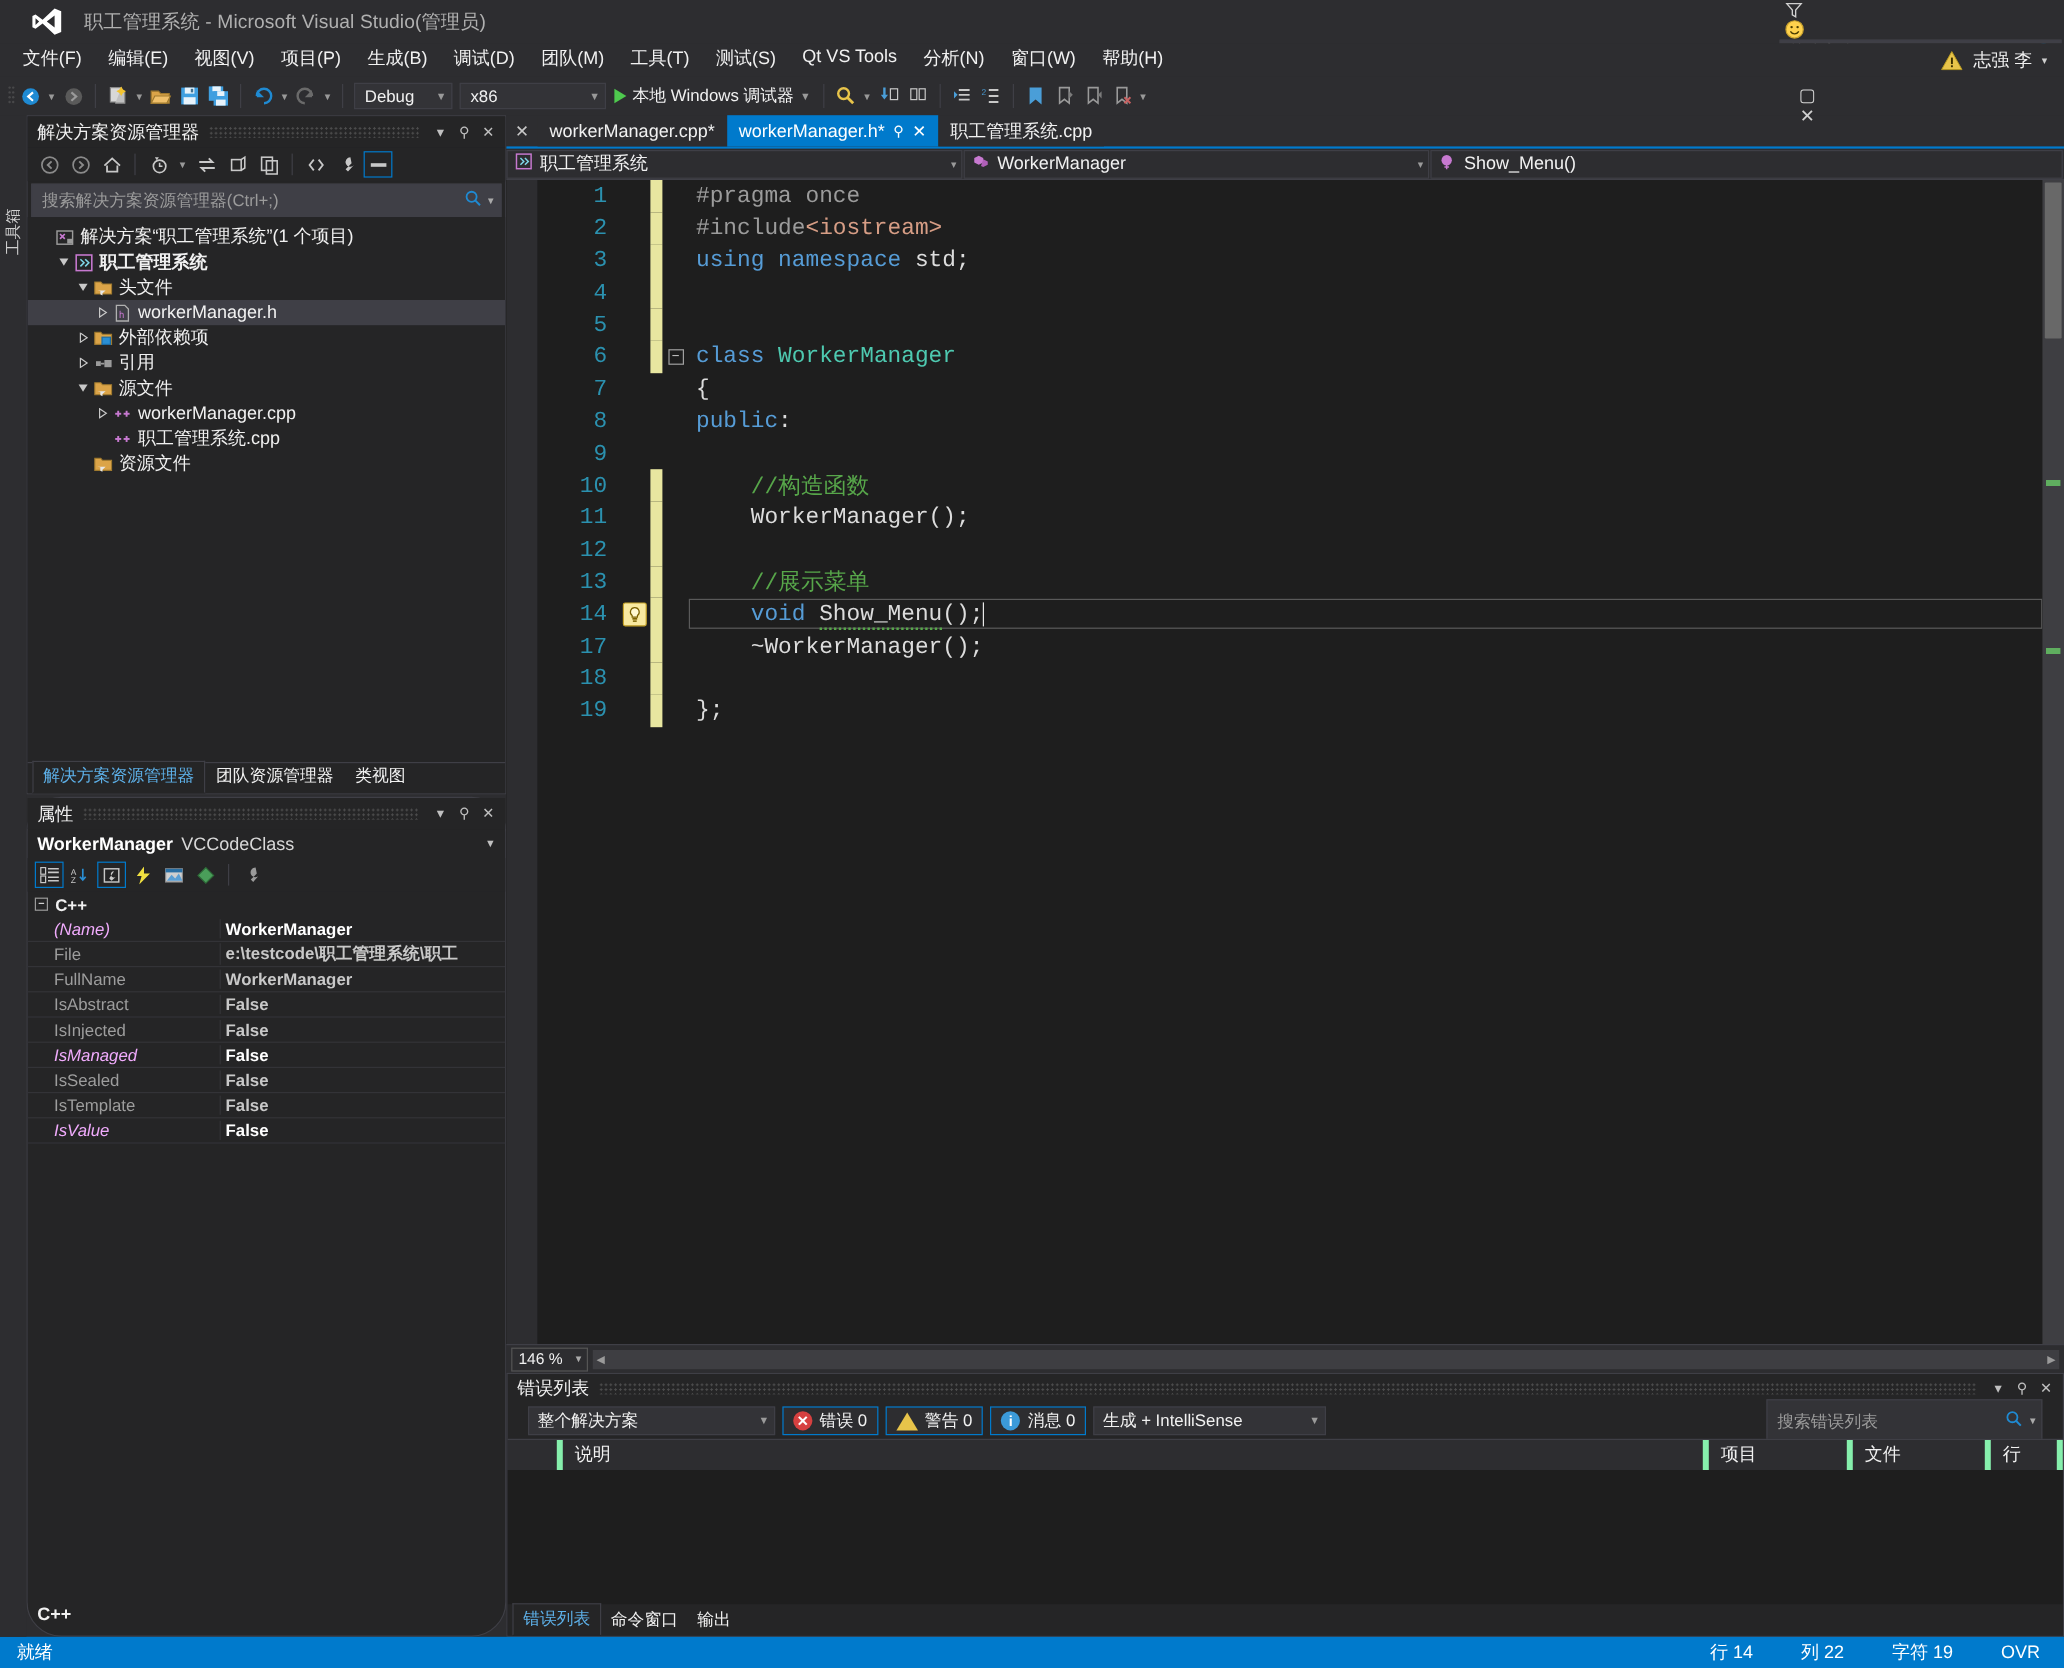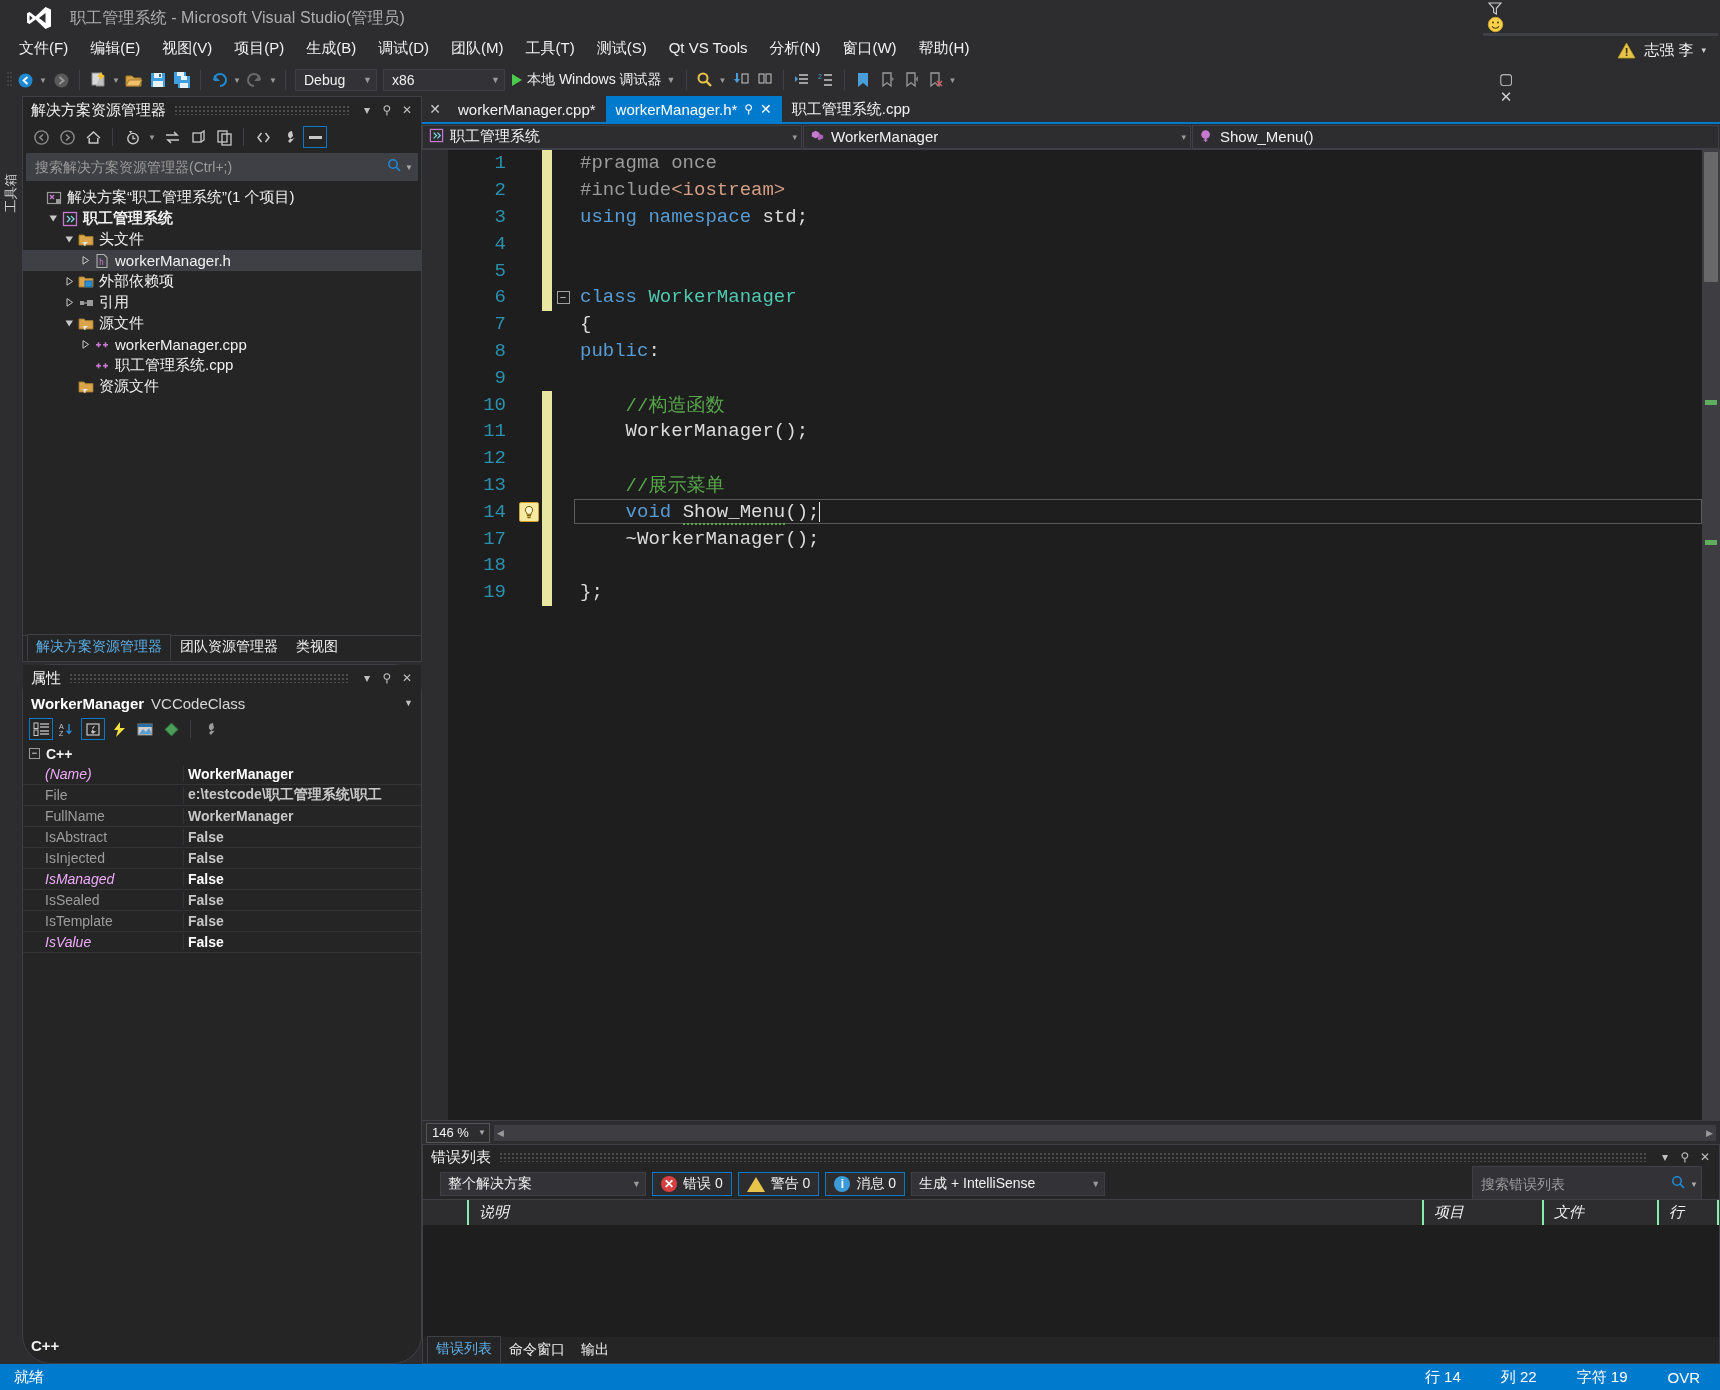--- a/index.html
+++ b/index.html
@@ -178,21 +178,21 @@
              position:relative;}
   .ic-info { width:16px;height:16px;border-radius:50%;background:#3b9ad9;color:#fff;display:flex;align-items:center;
              justify-content:center;font-size:12px;font-weight:bold;}
   .err-search { margin-left:auto; width:230px; height:37px; background:#333337; border:1px solid #3f3f46;
                 display:flex; align-items:center; padding:0 3px 0 8px;}
   .err-search input { background:transparent; border:0; outline:0; color:#b9b9b9; font-size:14px; flex:1;
                       font-family:"Liberation Sans",sans-serif;}
   .err-search input::placeholder{color:#9b9b9b;}
   .err-cols { height:26px; display:flex; align-items:center; background:#2d2d30; flex:0 0 26px; font-size:15px; color:#f1f1f1;
               border-top:1px solid #3f3f46;}
-  .ecol { padding-left:10px; border-right:2px solid #86efac; height:100%; display:flex; align-items:center;font-style:italic;}
+  .ecol { padding-left:10px; border-right:5px solid #86efac; height:100%; display:flex; align-items:center;}
   .err-body { flex:1; background:#1e1e1e;}
   .err-tabs { height:26px; display:flex; align-items:flex-end; background:#252526; padding-left:4px; flex:0 0 26px;}
   .err-tab { font-size:14px; padding:3px 8px 4px 8px; color:#f1f1f1;}
   .err-tab.active { color:#5db0e8; border:1px solid #3f3f46; border-bottom:1px solid #252526;}
 
   
   .statusbar { height:26px; background:#007acc; display:flex; align-items:center; color:#fff; font-size:15px;
                flex:0 0 26px; padding-left:14px;}
   .sb-right { margin-left:auto; display:flex; align-items:center;}
   .sb-cell { padding:0 20px; white-space:nowrap;}

